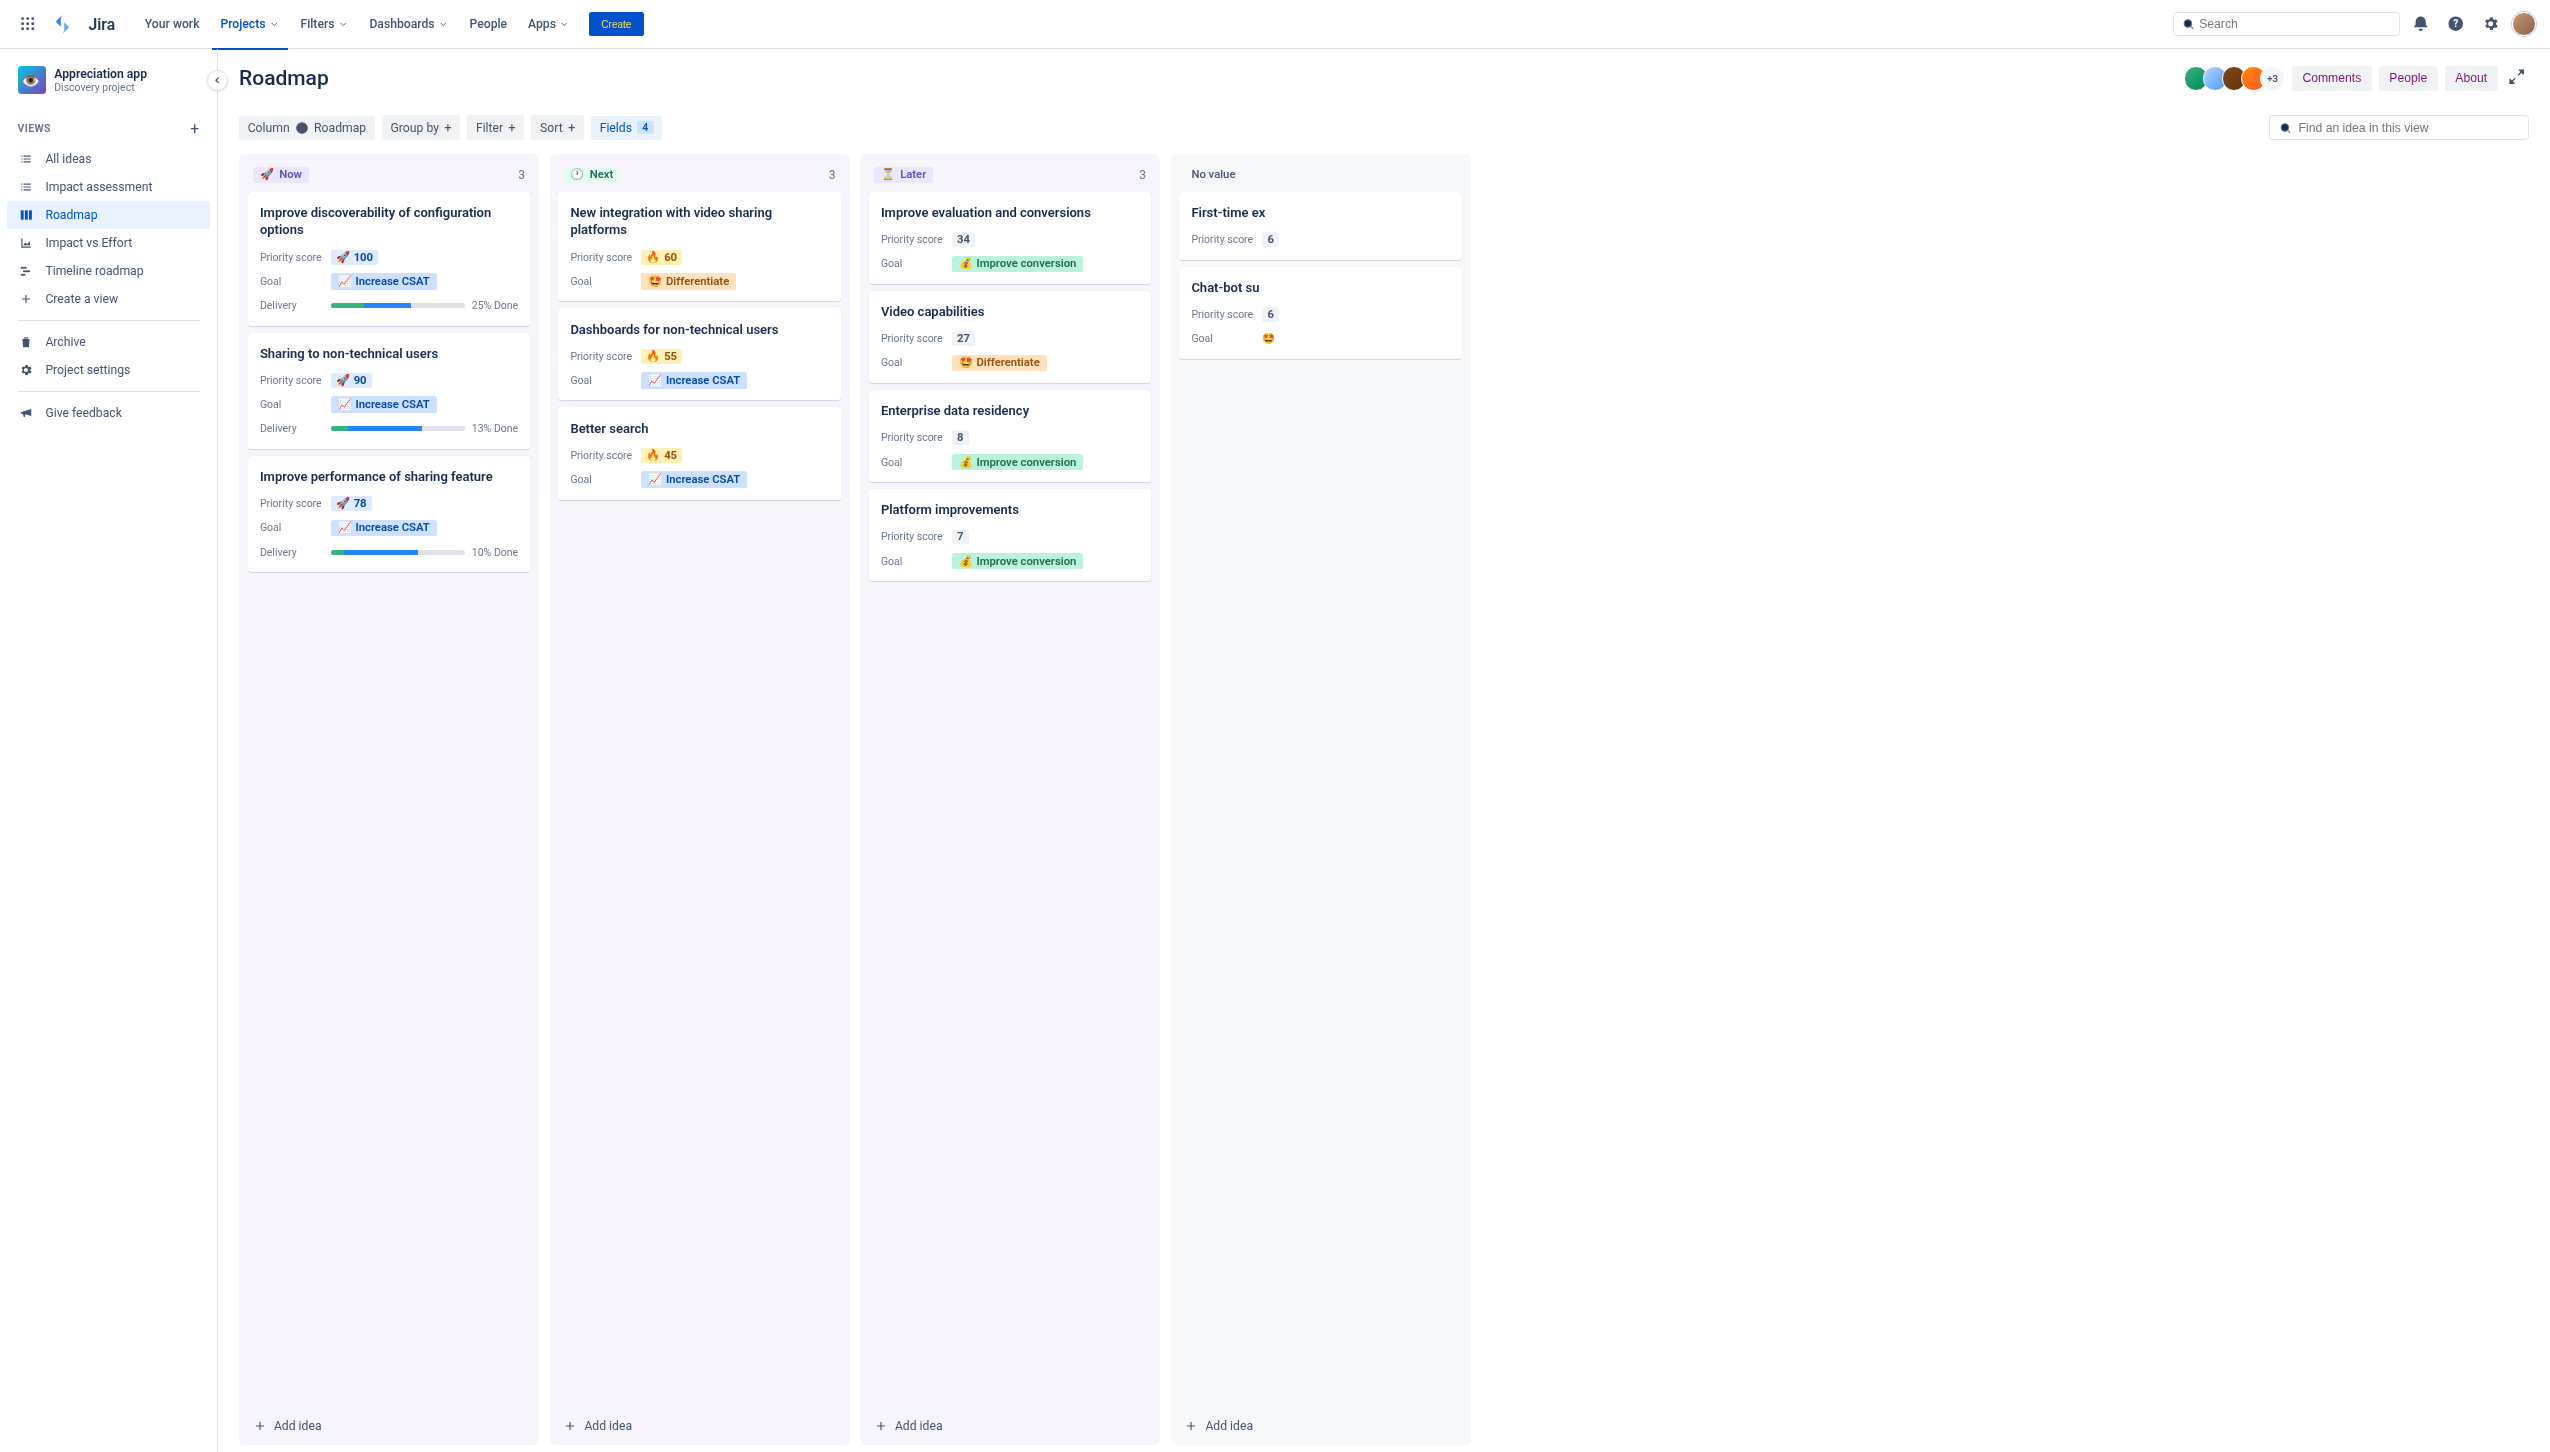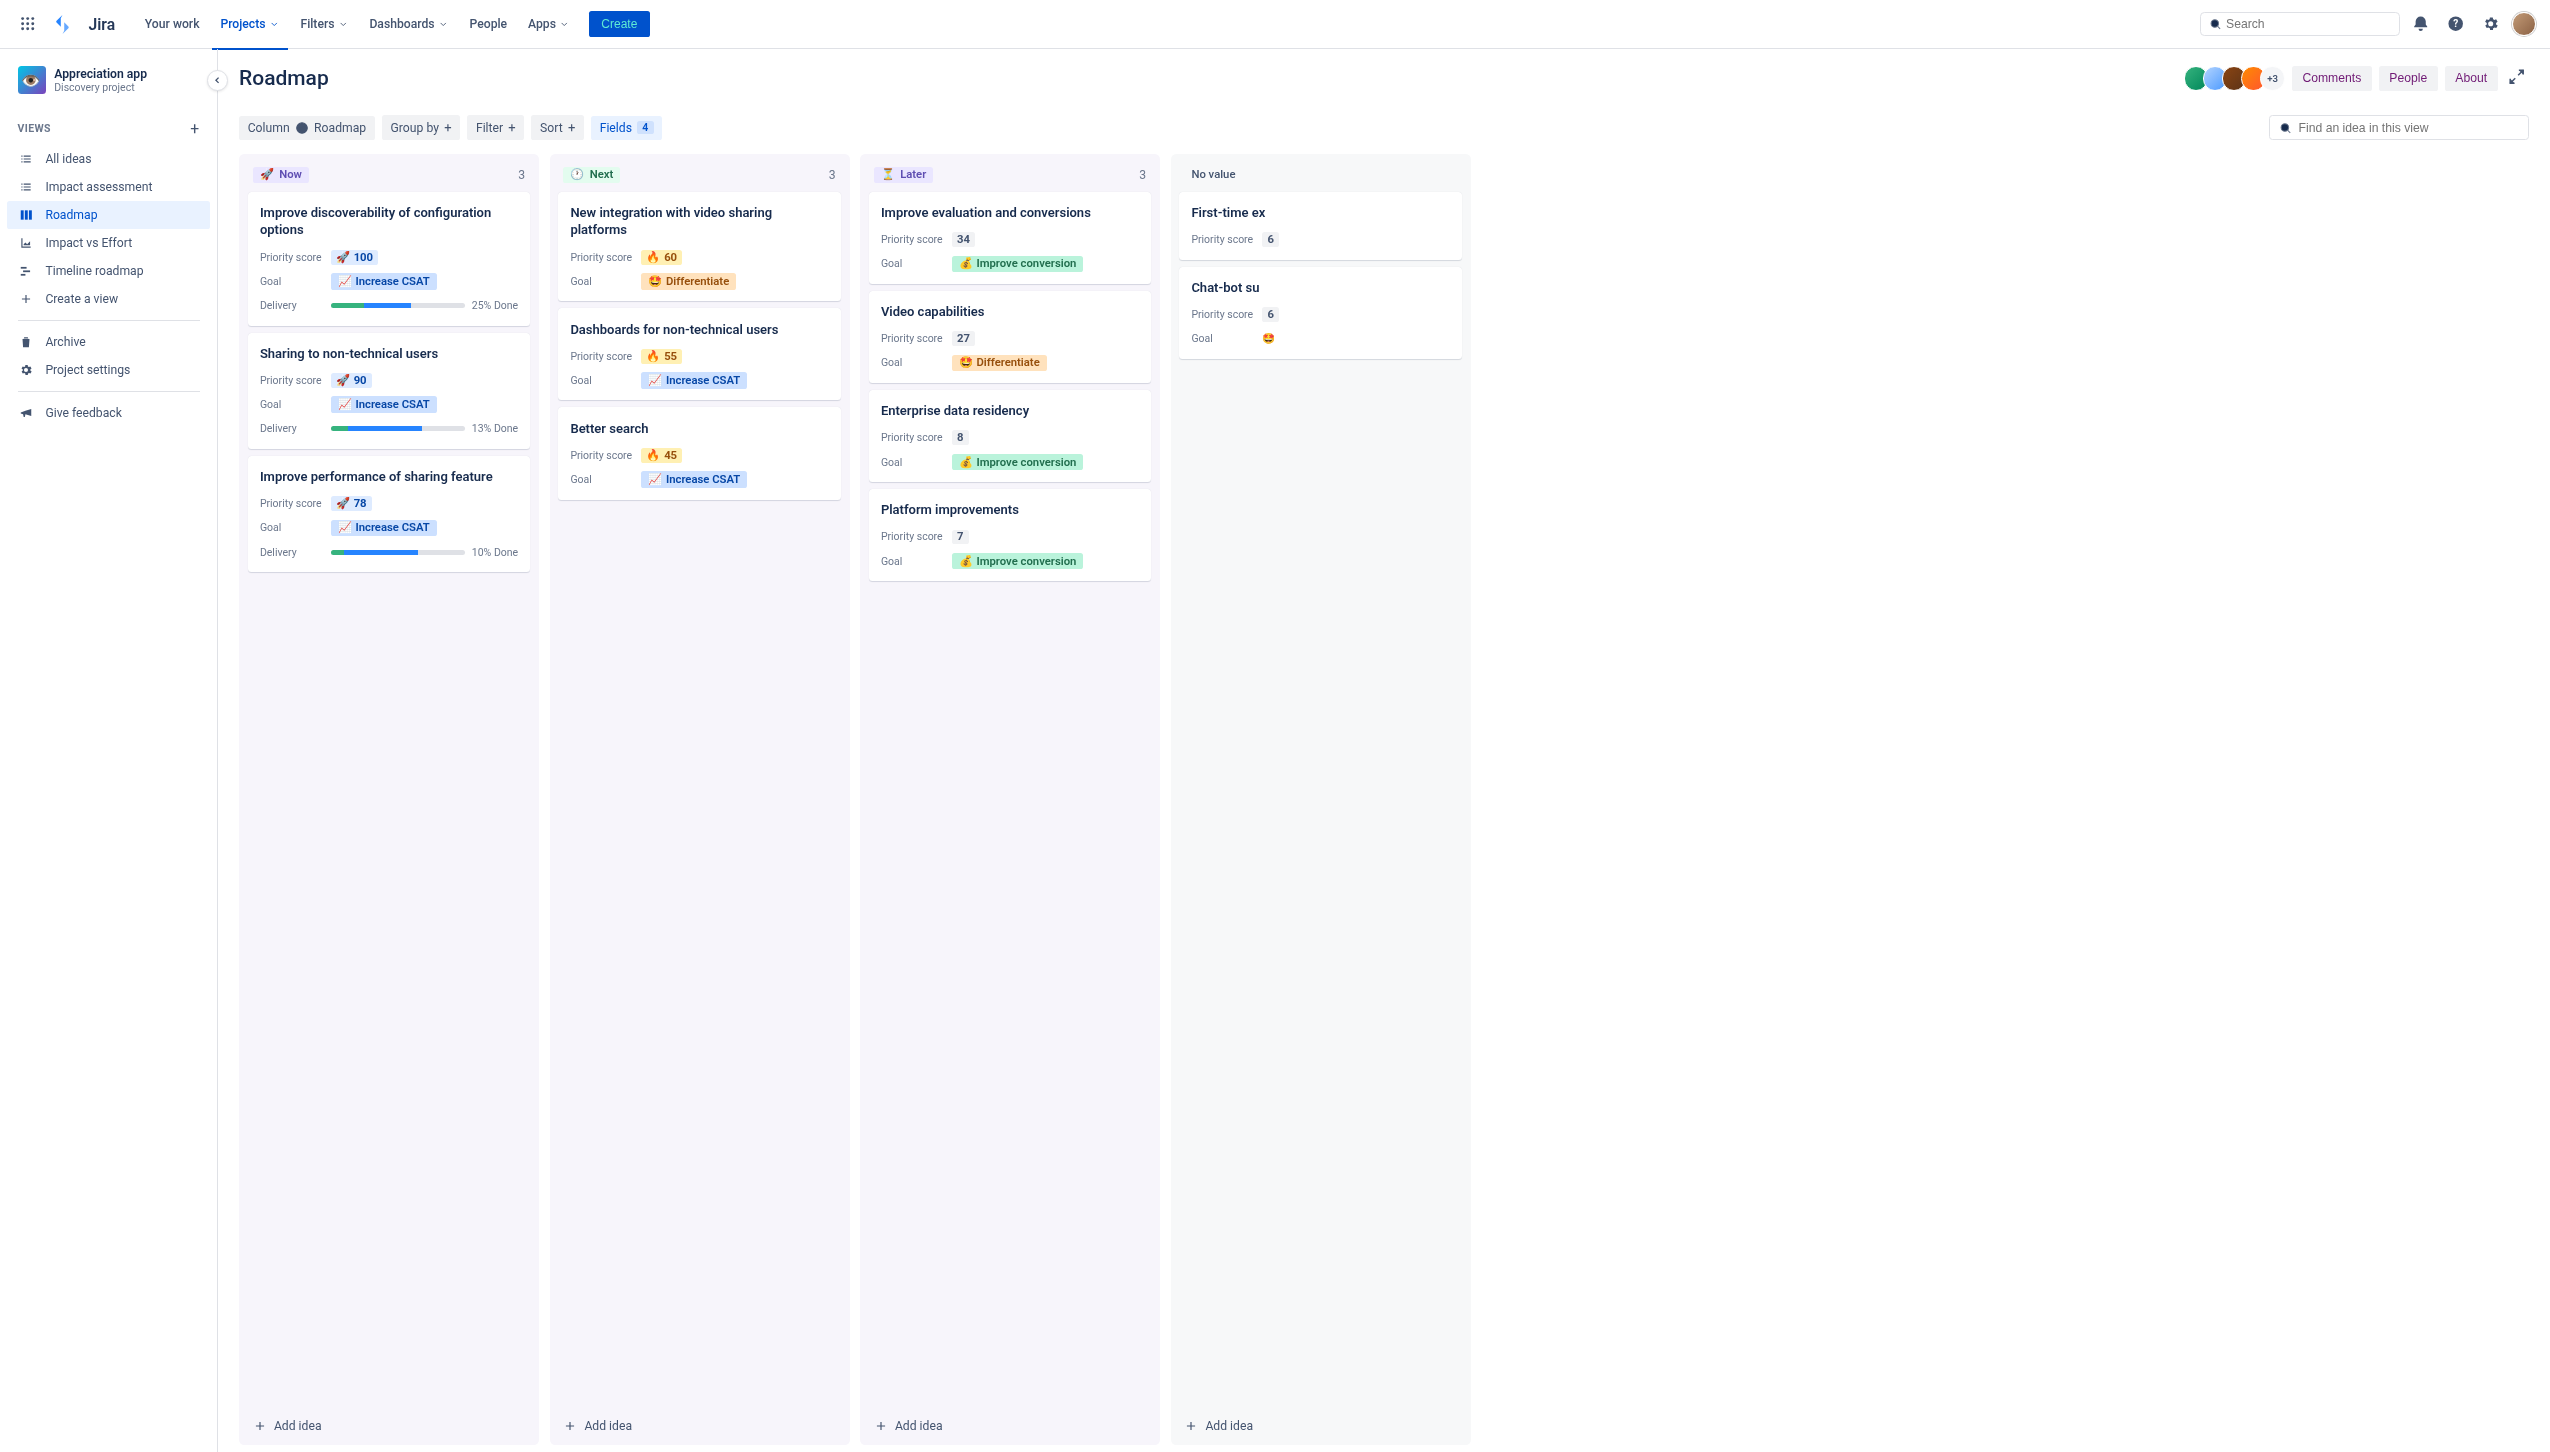--- a/index.html
+++ b/index.html
@@ -11,23 +11,23 @@
 .topnav-left { display: flex; align-items: center; gap: 3.5px; }
 .app-switcher { display: flex; align-items: center; justify-content: center; width: 28px; height: 28px; cursor: pointer; color: #44546F; border-radius: 2.6px; }
 .logo { display: flex; align-items: flex-end; gap: 17px; padding: 0 7px; cursor: pointer; }
 .logo svg { fill: #2684FF; }
 .logo-text { font-weight: 600; font-size: 15.7px; color: #253858; }
 .nav-items { display: flex; align-items: center; gap: 3.5px; margin-left: 10.5px; }
 .nav-item { display: flex; align-items: center; gap: 3.5px; padding: 7px 8.7px; font-weight: 500; color: #44546F; cursor: pointer; border-radius: 2.6px; }
 .nav-item.active { color: #0052CC; position: relative; }
 .nav-item.active::after { content:""; position:absolute; left:0; right:0; bottom:-12.2px; height:2.6px; background:#0052CC; }
 .chevron { width: 10.5px; height: 10.5px; }
-.create-btn { background: #0052CC; color: #5eead4; border: none; padding: 6.1px 12.2px; font-weight: 500; font-size: 12px; border-radius: 2.6px; cursor: pointer; margin-left: 7px; }
+.create-btn { background: #0052CC; color: #fde047; border: none; padding: 6.1px 12.2px; font-weight: 500; font-size: 10px; border-radius: 2.6px; cursor: pointer; margin-left: 7px; }
 .topnav-right { margin-left: auto; display: flex; align-items: center; gap: 7px; }
-.search-box { display: flex; align-items: center; border: 1.7px solid #DFE1E6; border-radius: 4.4px; padding: 4.4px 8.7px; width: 200px; gap: 4px; }
+.search-box { display: flex; align-items: center; border: 1.7px solid #DFE1E6; border-radius: 4.4px; padding: 4.4px 8.7px; width: 227px; gap: 4px; }
 .search-box input { border: none; outline: none; font-size: 12.2px; width: 100%; }
 .icon-btn { width: 28px; height: 28px; display: flex; align-items: center; justify-content: center; cursor: pointer; color: #44546F; border-radius: 50%; }
 .avatar { width: 24.4px; height: 24.4px; border-radius: 50%; background: linear-gradient(135deg,#c39b77,#8b6144); border: 1.7px solid #fff; box-shadow: 0 0 0 0.9px #ccc; }
 
 
 .body { display: flex; flex: 1; overflow: hidden; }
 
 
 .sidebar { width: 218px; border-right: 0.9px solid #DFE1E6; padding: 17.4px 7px 7px 7px; position: relative; flex-shrink: 0; }
 .collapse-btn { position: absolute; right: -10.5px; top: 21px; width: 21px; height: 21px; border-radius: 50%; background: #fff; border: 0.9px solid #DFE1E6; display: flex; align-items: center; justify-content: center; cursor: pointer; box-shadow: 0 0.9px 2.6px rgba(0,0,0,0.1); }

